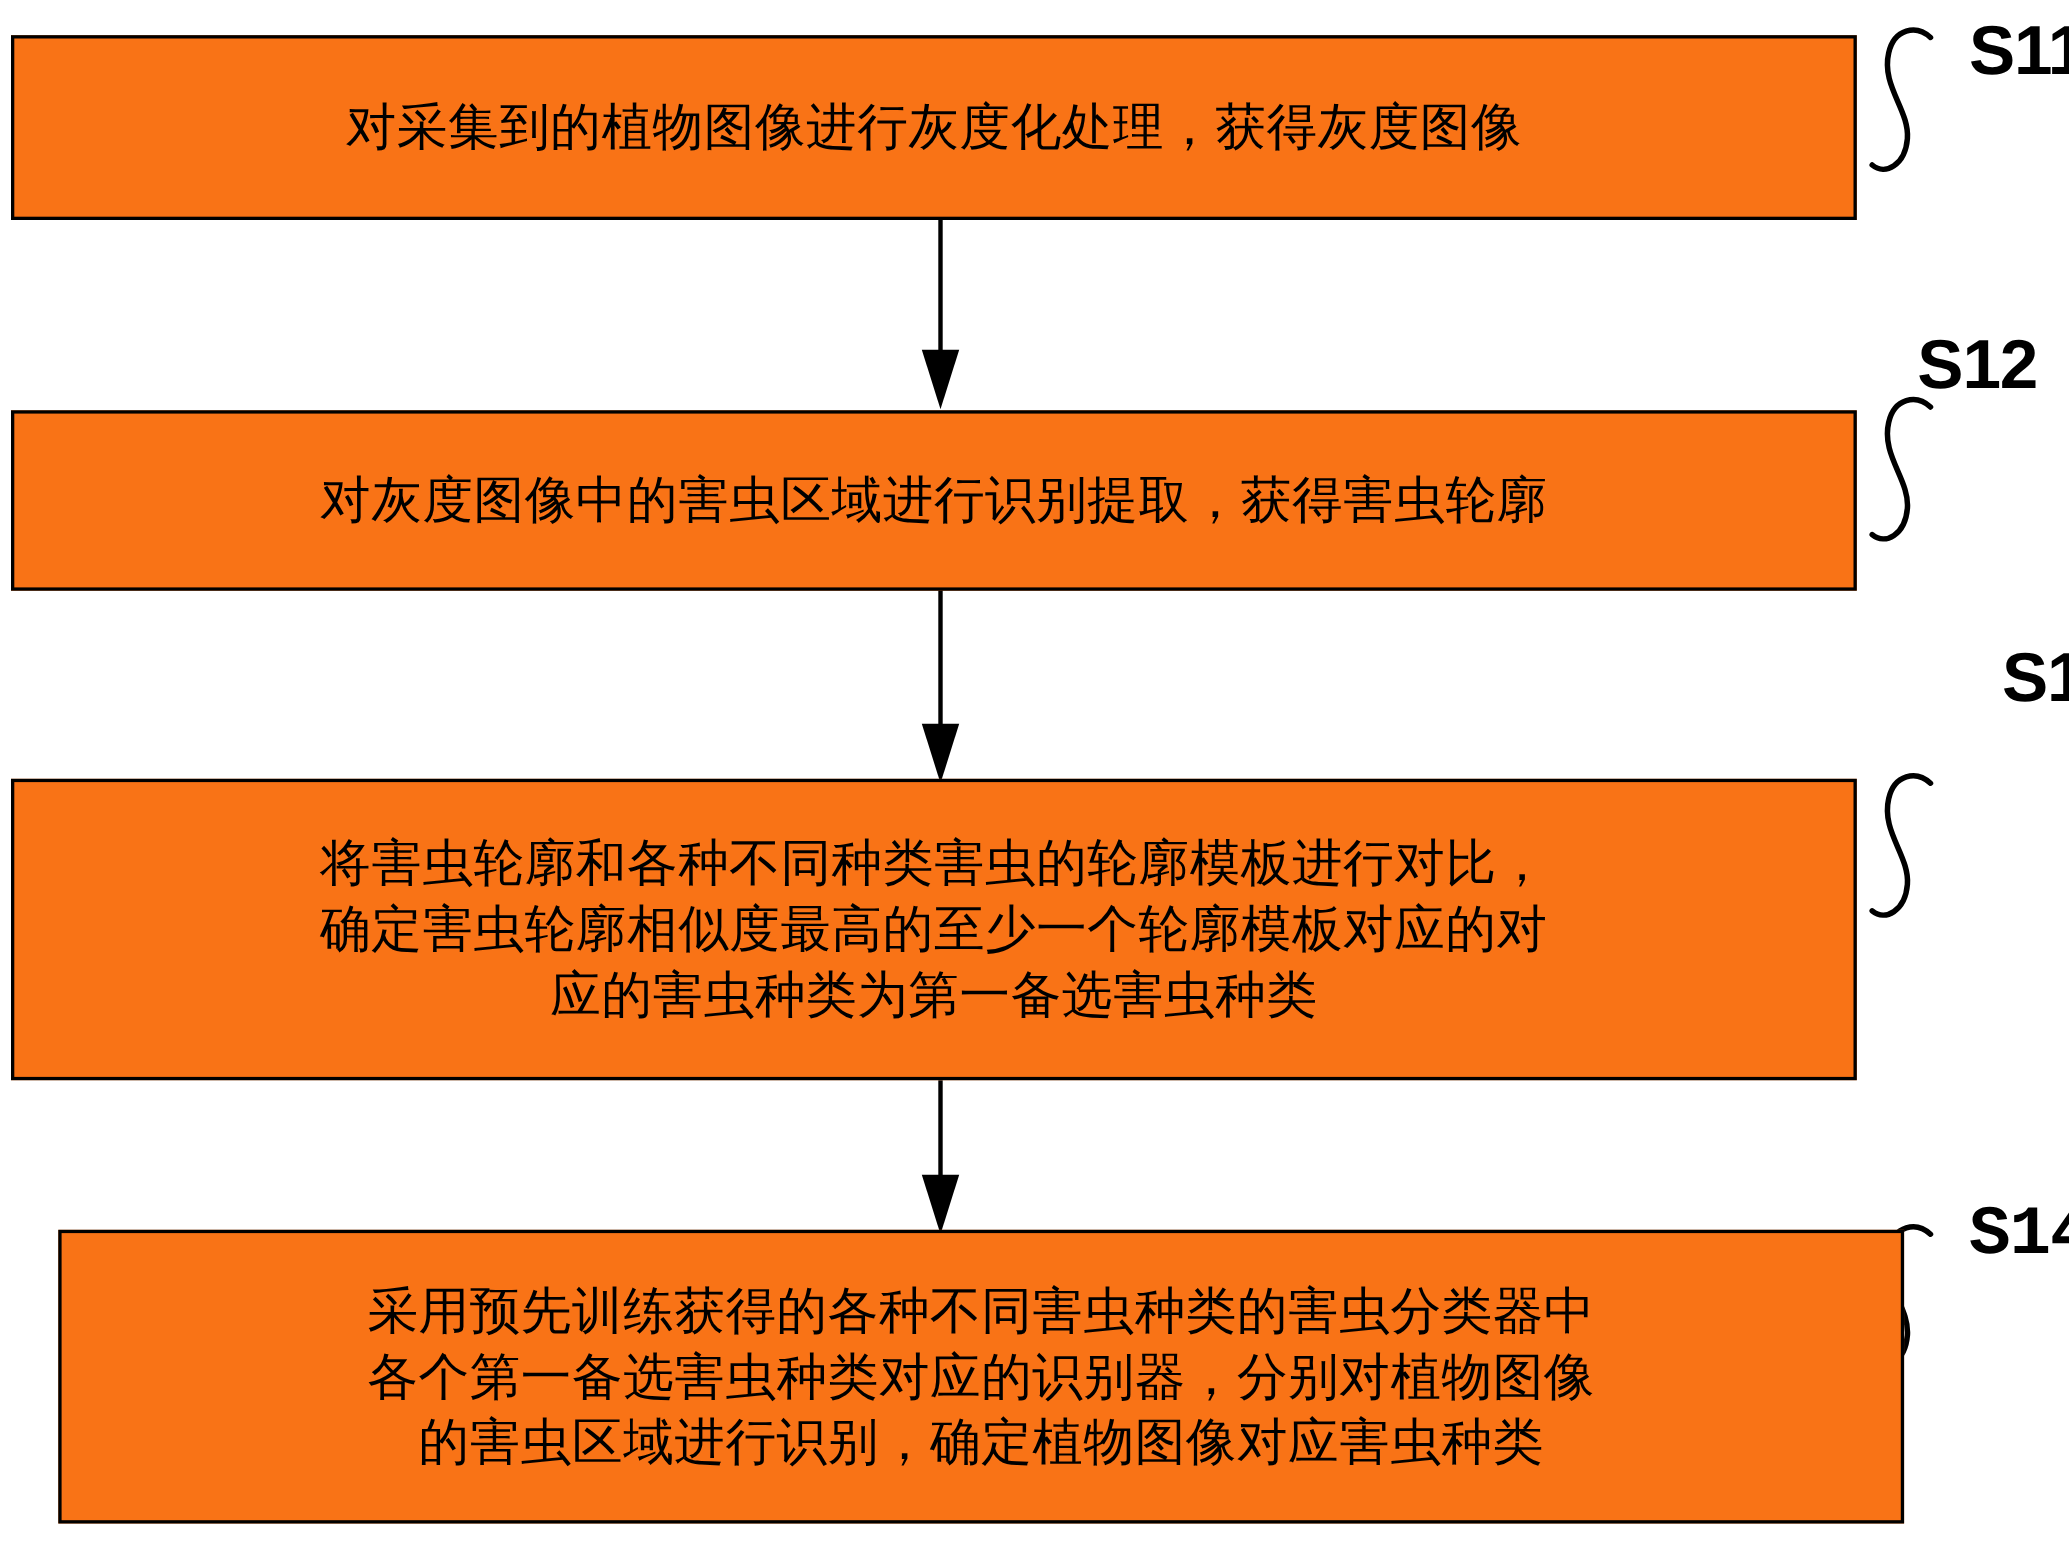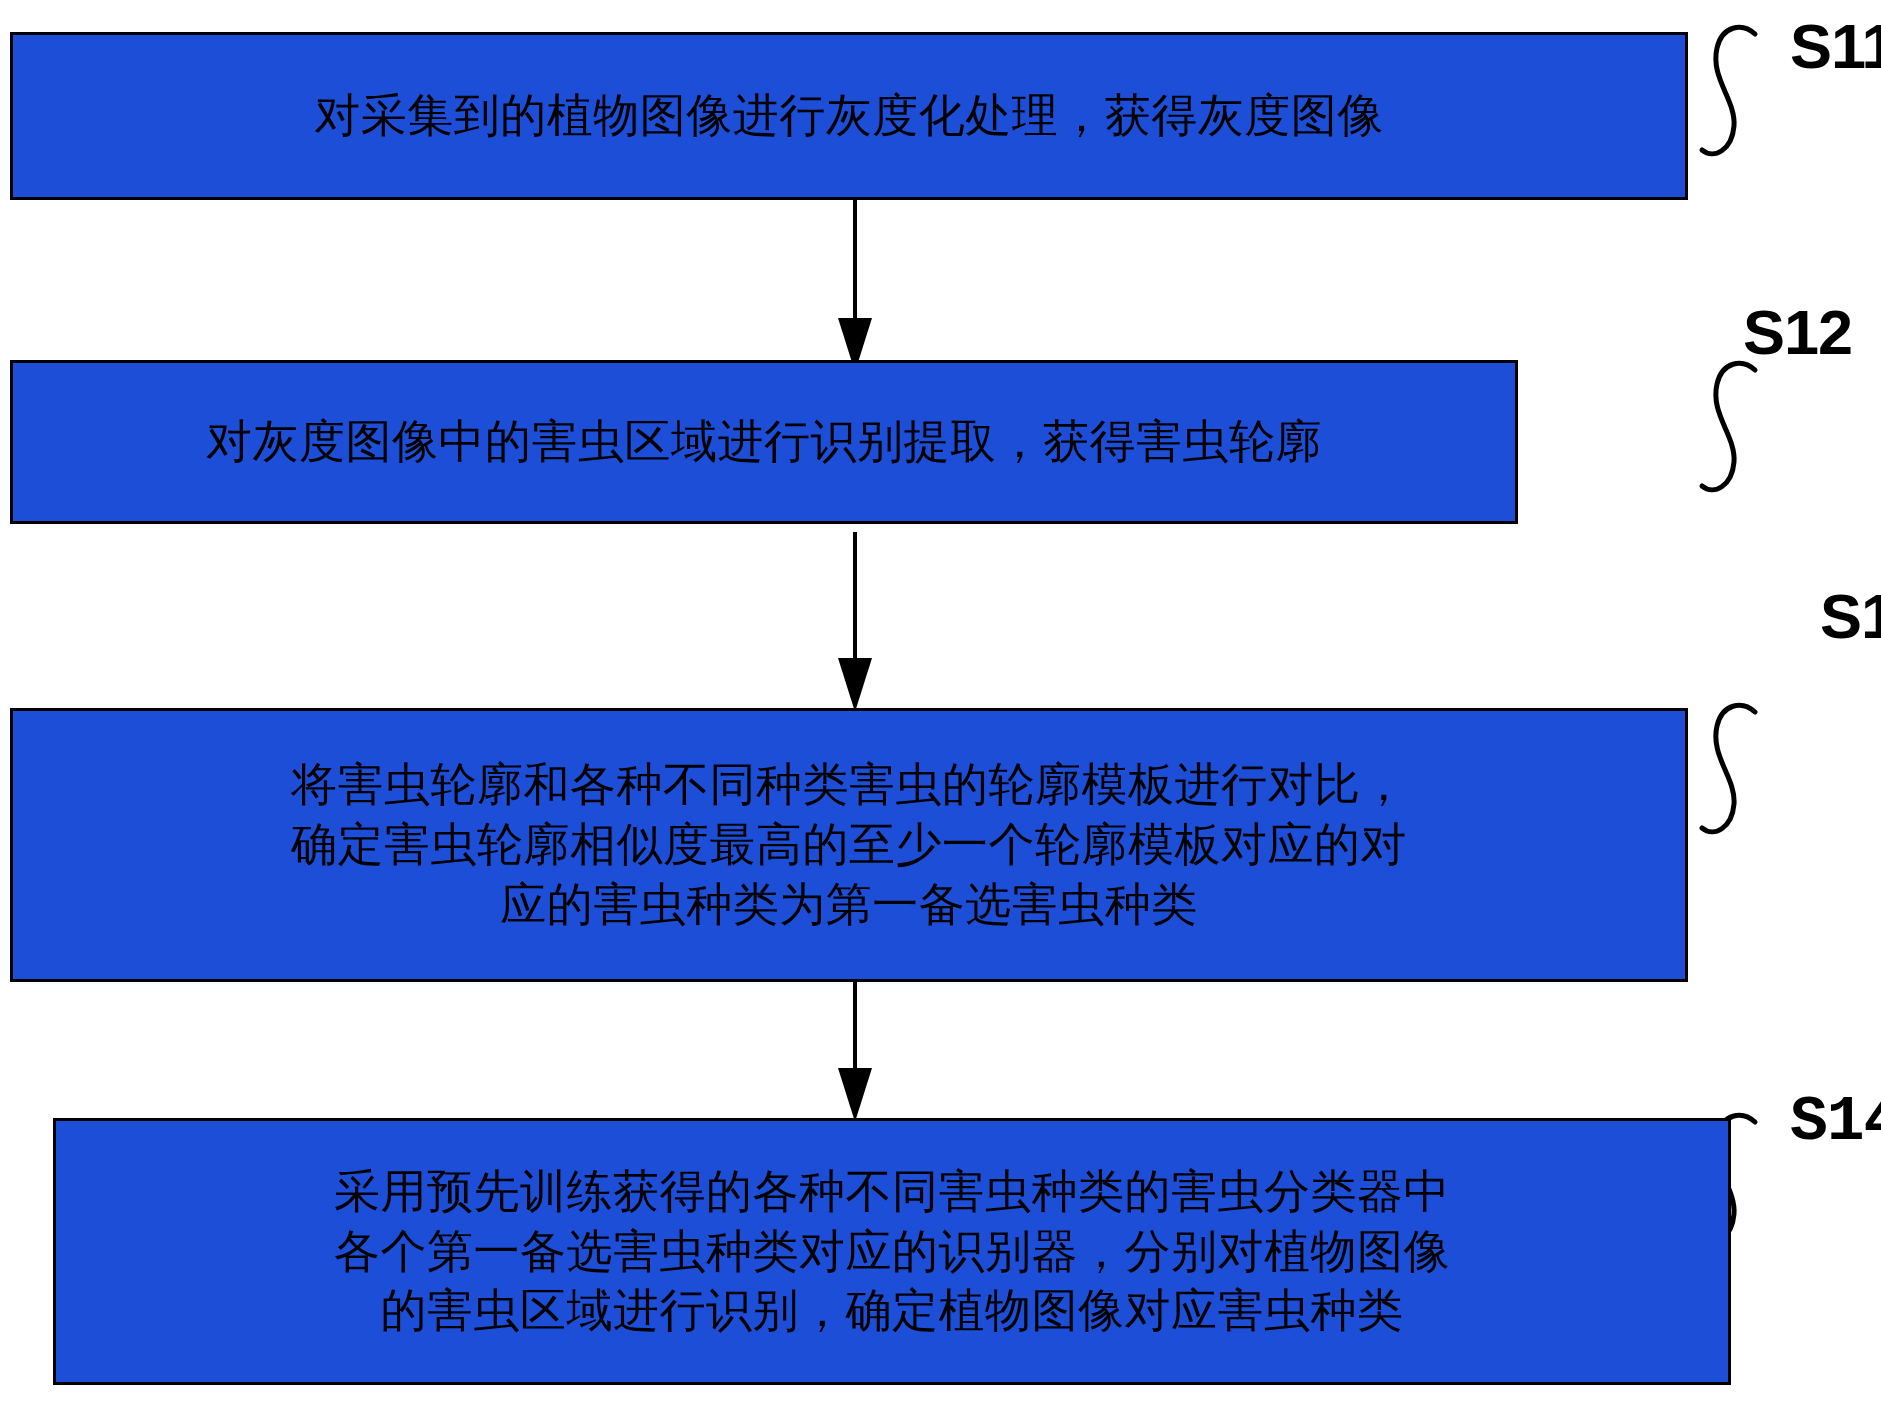--- a/index.html
+++ b/index.html
@@ -13,21 +13,21 @@
     width: 1881px;
     height: 1404px;
     background: #ffffff;
     overflow: hidden;
     font-family: "Liberation Serif", "DejaVu Serif", serif;
   }
   .flow-box {
     position: absolute;
     box-sizing: border-box;
     border: 3px solid #000000;
-    background: #1d4ed8;
+    background: #f97316;
     display: flex;
     align-items: center;
     justify-content: flex-start;
     text-align: center;
   }
   .flow-box .box-text {
     display: block;
     width: 100%;
     padding: 0 18px;
     font-family: "DejaVu Sans", "Liberation Sans", sans-serif;
@@ -89,21 +89,21 @@
     <g>
       <path d="M 1755,1122 C 1742,1110 1722,1114 1717,1136 C 1710,1166 1736,1188 1734,1214 C 1732,1238 1714,1248 1702,1238" fill="none" stroke="#000000" stroke-width="5" stroke-linecap="round"></path>
     </g>
   </svg>
 
   <div class="flow-box" style="left:10px; top:32px; width:1678px; height:168px;">
     <span class="box-text">对采集到的植物图像进行灰度化处理，获得灰度图像</span>
   </div>
   <div class="step-label" style="left:1790px; top:10px;">S11</div>
 
-  <div class="flow-box" style="left:10px; top:360px; width:1508px; height:164px;">
+  <div class="flow-box" style="left:10px; top:373px; width:1678px; height:164px;">
     <span class="box-text">对灰度图像中的害虫区域进行识别提取，获得害虫轮廓</span>
   </div>
   <div class="step-label" style="left:1743px; top:296px;">S12</div>
 
   <div class="flow-box" style="left:10px; top:708px; width:1678px; height:274px;">
     <span class="box-text">将害虫轮廓和各种不同种类害虫的轮廓模板进行对比，
 确定害虫轮廓相似度最高的至少一个轮廓模板对应的对
 应的害虫种类为第一备选害虫种类</span>
   </div>
   <div class="step-label" style="left:1820px; top:580px;">S13</div>

